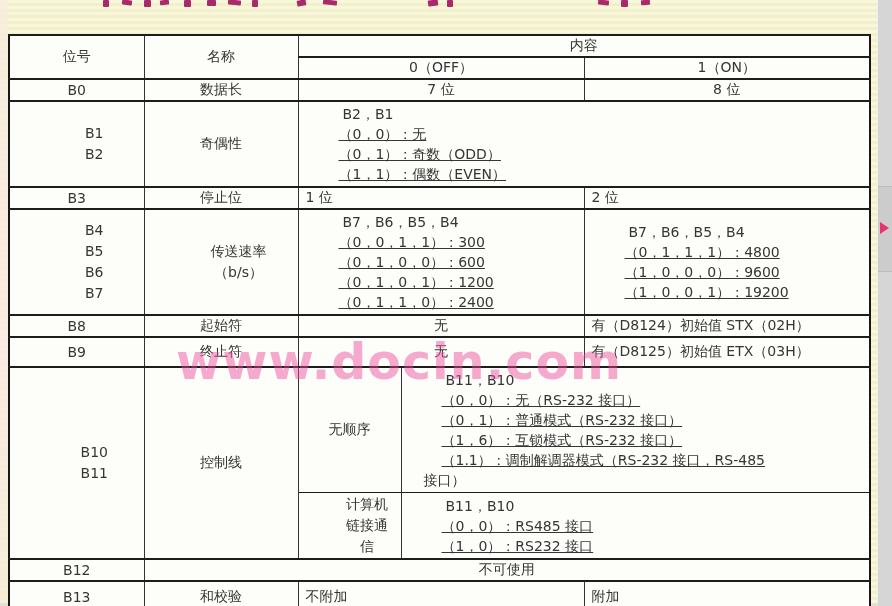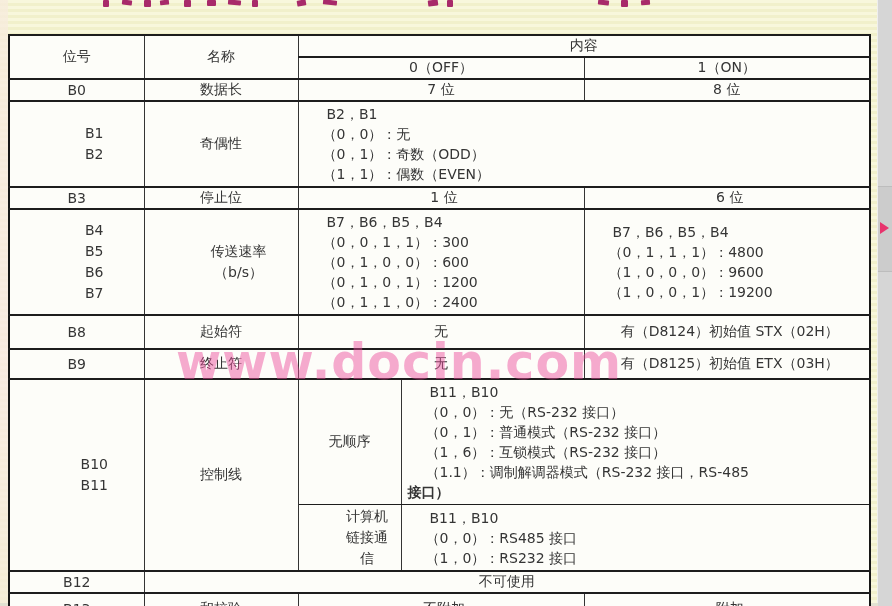--- a/index.html
+++ b/index.html
@@ -25,25 +25,25 @@
   .scroll-marker{position:absolute;left:2px;top:222px;width:0;height:0;
     border-top:6px solid transparent;border-bottom:6px solid transparent;
     border-left:9px solid #e8336d;}
 
   .table-wrap{position:absolute;left:8px;top:34px;z-index:1;}
   table{border-collapse:collapse;table-layout:fixed;background:#fdfdf9;border:2px solid #161616;}
   td{border-left:1px solid #343434;border-right:1px solid #343434;
      border-top:2px solid #1d1d1d;border-bottom:2px solid #1d1d1d;
      font-size:14px;color:#353535;overflow:hidden;}
   td.c{text-align:center;vertical-align:middle;}
-  td.l{text-align:center;vertical-align:middle;padding-left:7px;}
-  td.lines{vertical-align:middle;padding:2px 4px;}
+  td.l{text-align:left;vertical-align:middle;padding-left:7px;}
+  td.lines{vertical-align:middle;padding:2px 20px;}
   .lines div{line-height:20px;padding-left:24px;white-space:nowrap;}
-  .lines div.ind{padding-left:20px;}
-  .lines div.flush{padding-left:2px;font-weight:bold;}
+  .lines div.ind{padding-left:20px;text-decoration:underline;}
+  .lines div.flush{padding-left:2px;}
   .stack div{line-height:21px;text-align:center;margin-left:35px;}
   .sub-divider{border-top-width:1px !important;border-bottom-width:1px !important;}
   tr.subrow td{border-top-width:1px;}
 
   .watermark{position:absolute;left:176px;top:334px;z-index:3;
     font-size:49px;font-weight:bold;letter-spacing:1px;
     color:#ec4899;opacity:.45;pointer-events:none;white-space:nowrap;text-align:right;}
 </style>
 </head>
 <body>
@@ -109,21 +109,21 @@
       <div class="ind">（0，0）：无</div>
       <div class="ind">（0，1）：奇数（ODD）</div>
       <div class="ind">（1，1）：偶数（EVEN）</div>
     </td>
   </tr>
 
   <tr style="height:19px">
     <td class="c">B3</td>
     <td class="c">停止位</td>
     <td class="l" colspan="2">1 位</td>
-    <td class="l">6 位</td>
+    <td class="l">2 位</td>
   </tr>
 
   <tr style="height:97px">
     <td class="c stack">
       <div>B4</div>
       <div>B5</div>
       <div>B6</div>
       <div>B7</div>
     </td>
     <td class="c stack">
@@ -138,21 +138,21 @@
       <div class="ind">（0，1，1，0）：2400</div>
     </td>
     <td class="lines">
       <div>B7，B6，B5，B4</div>
       <div class="ind">（0，1，1，1）：4800</div>
       <div class="ind">（1，0，0，0）：9600</div>
       <div class="ind">（1，0，0，1）：19200</div>
     </td>
   </tr>
 
-  <tr style="height:34px">
+  <tr style="height:22px">
     <td class="c">B8</td>
     <td class="c">起始符</td>
     <td class="c" colspan="2">无</td>
     <td class="l">有（D8124）初始值 STX（02H）</td>
   </tr>
 
   <tr style="height:30px">
     <td class="c">B9</td>
     <td class="c">终止符</td>
     <td class="c" colspan="2">无</td>

